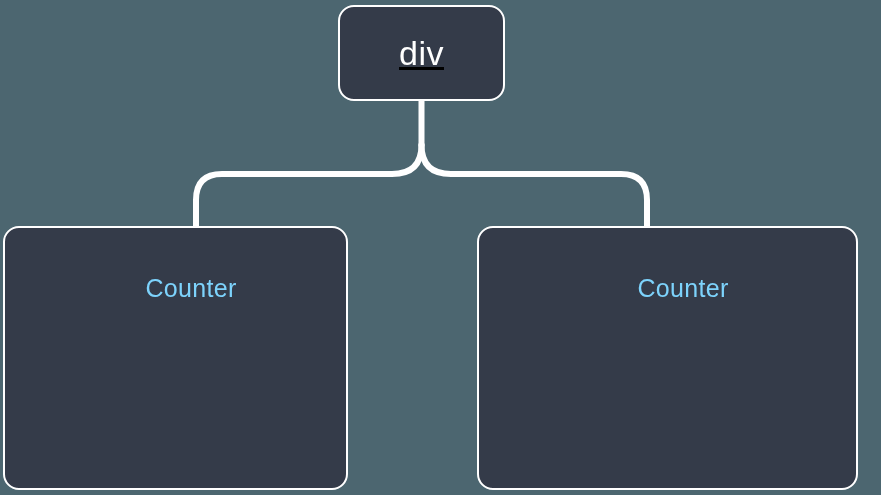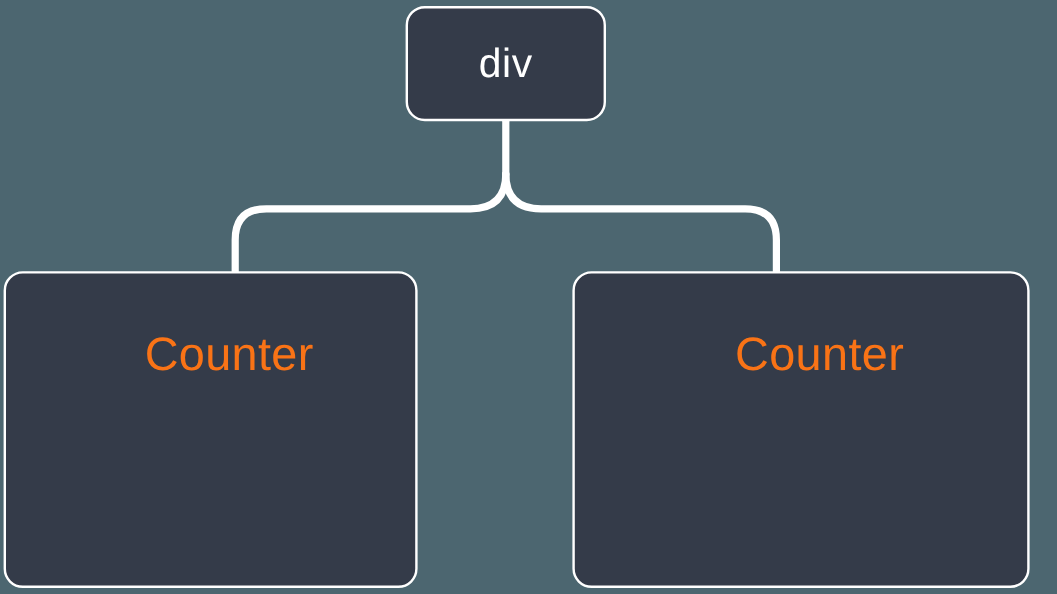--- a/index.html
+++ b/index.html
@@ -38,20 +38,21 @@
   }
 
   #node-div {
     left: 338px;
     top: 5px;
     width: 167px;
     height: 96px;
     display: flex;
     align-items: center;
     justify-content: center;
+    text-decoration: underline;
   }
   .node-tag {
     color: #ffffff;
     font-size: 34px;
     font-weight: 300;
     letter-spacing: 0.5px;
     line-height: 1;
   }
 
   #node-counter-left {
@@ -66,22 +67,22 @@
     width: 381px;
     height: 264px;
   }
 
   .component-title {
     position: absolute;
     left: 0;
     right: 0;
     top: 48px;
     text-align: center;
-    color: #f97316;
-    font-size: 39px;
+    color: #7dd3fc;
+    font-size: 25px;
     font-weight: 300;
     letter-spacing: 0.3px;
     line-height: 1;
     margin-left: 31px;
   }
 </style>
 </head>
 <body>
 
 <div id="stage">

